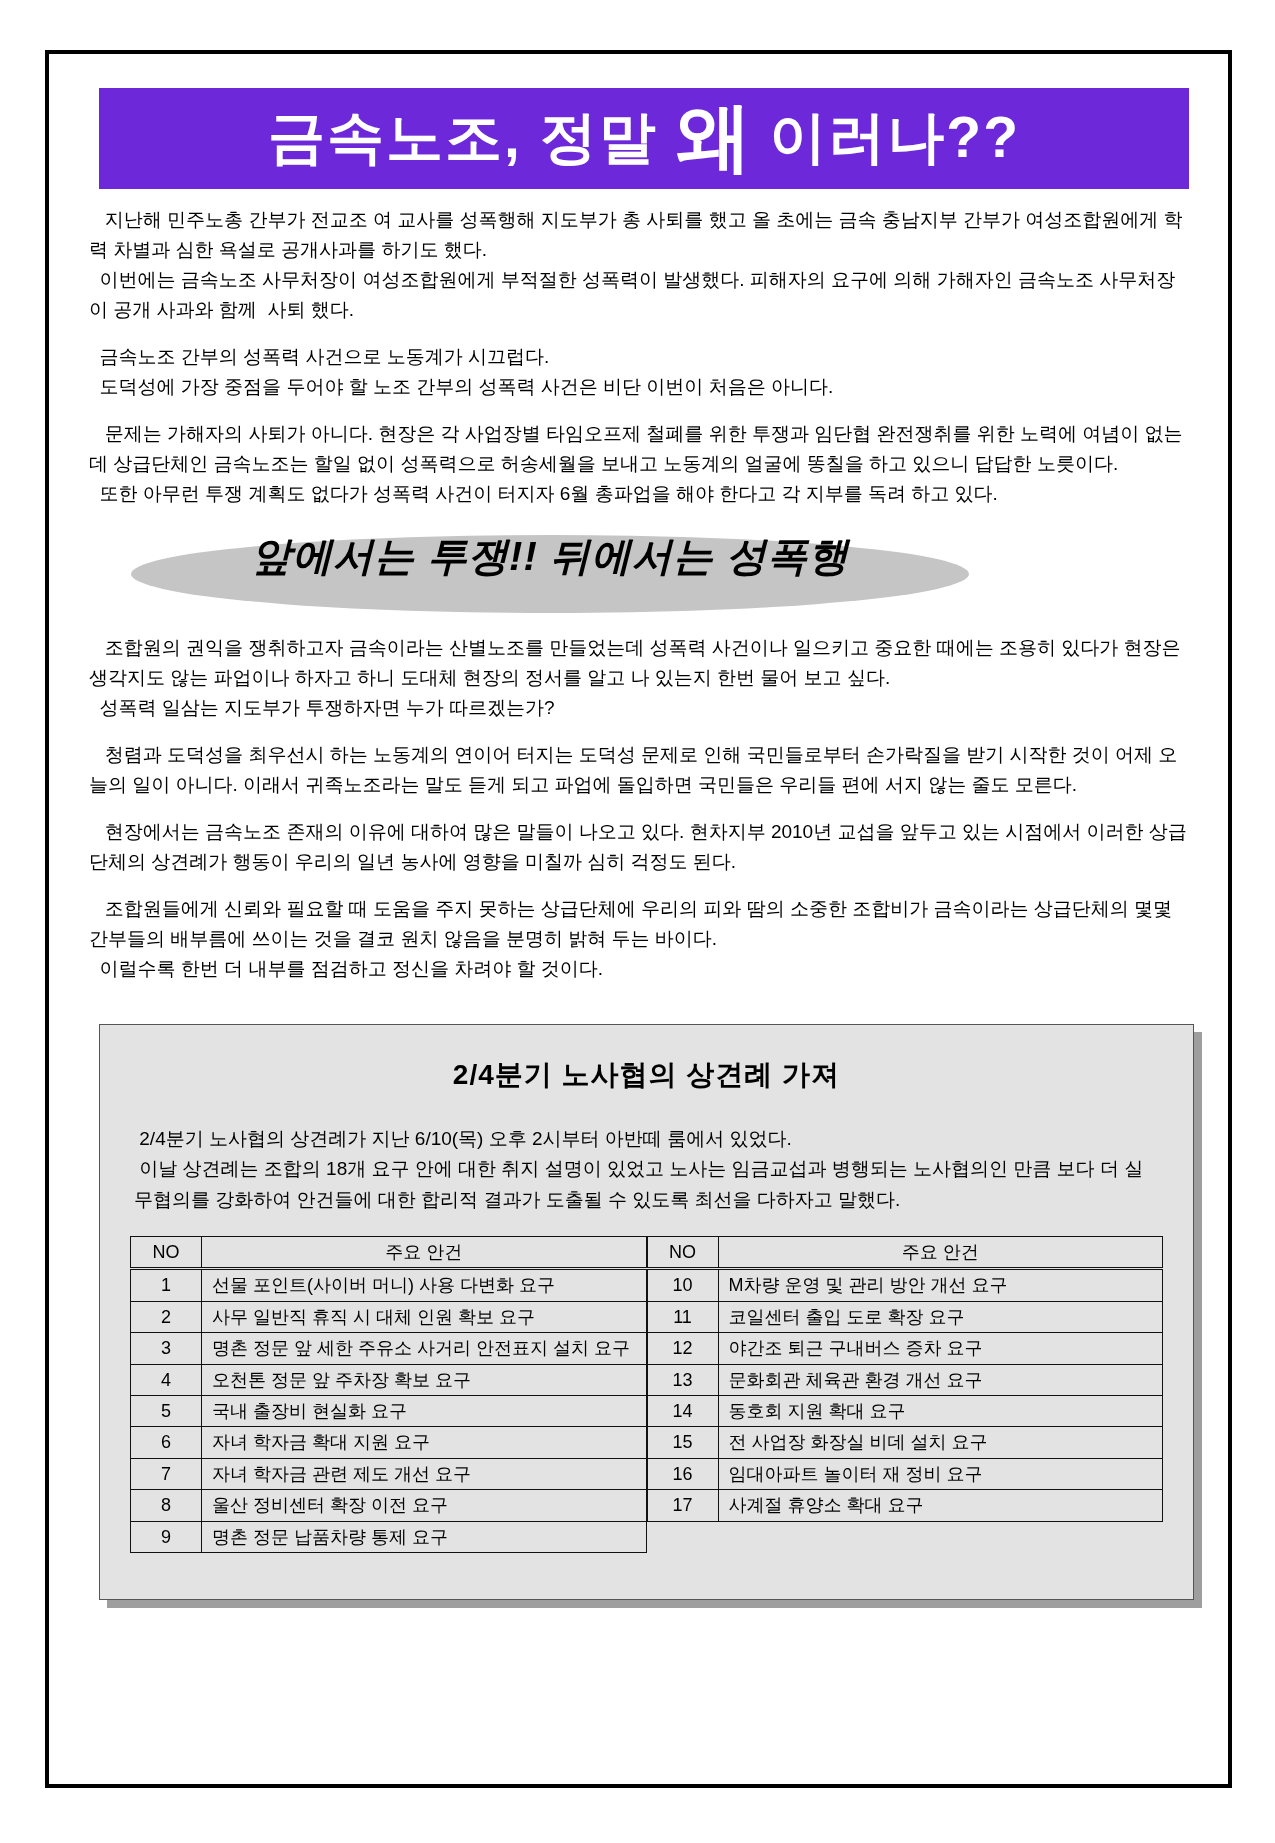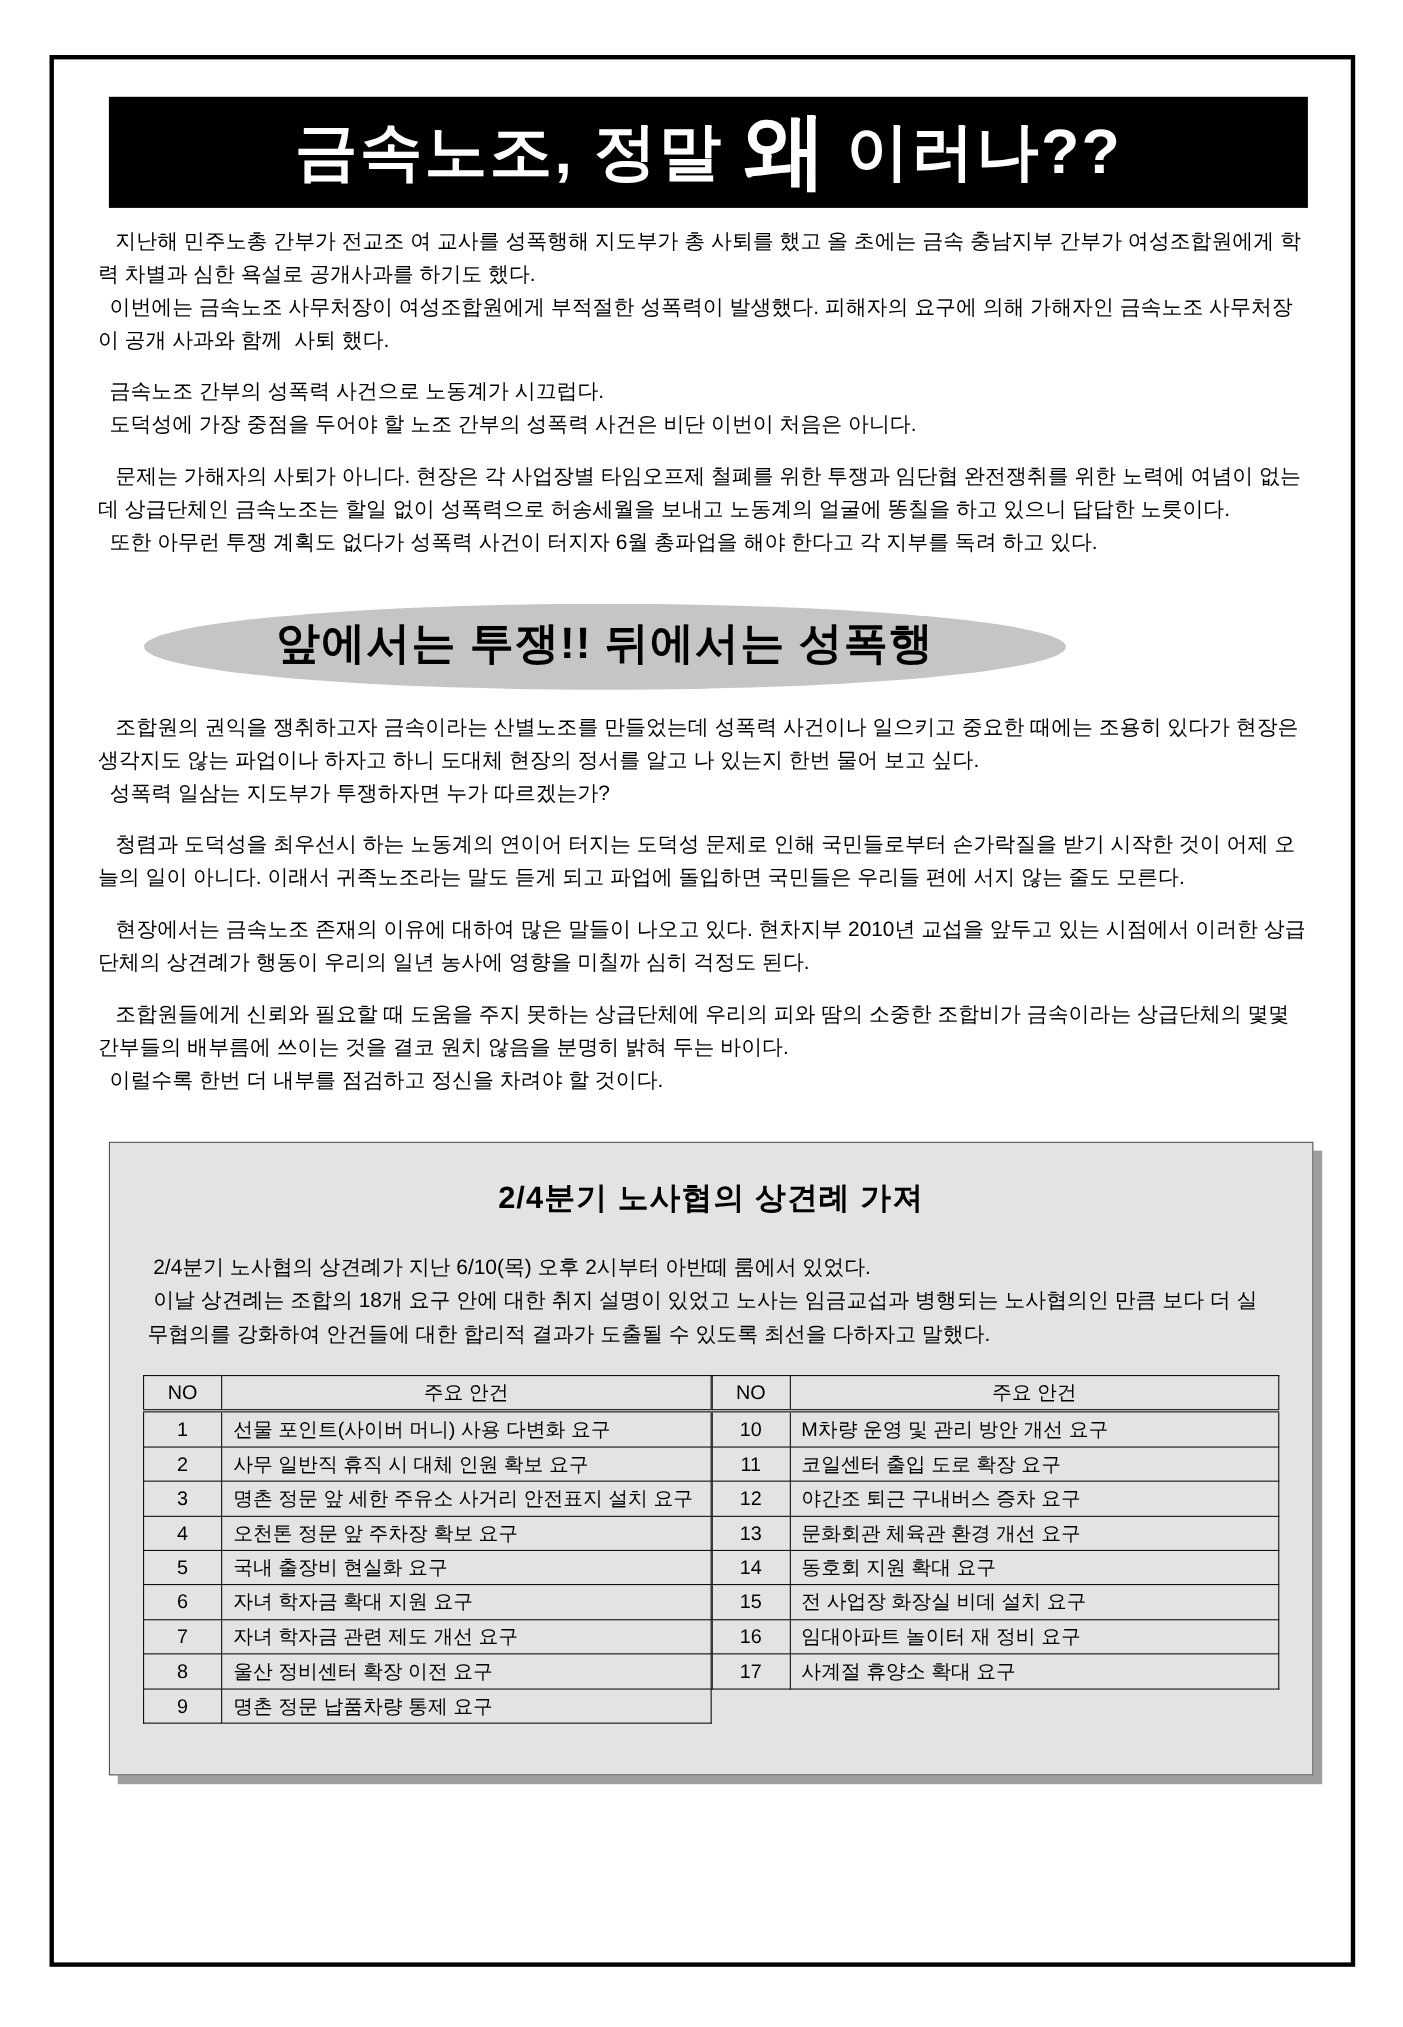--- a/index.html
+++ b/index.html
@@ -18,21 +18,21 @@
     height:1738px;
     border:4px solid #000;
     box-sizing:border-box;
     background:#fff;
     overflow:hidden;
   }
   .banner{
     margin:34px 0 0 50px;
     width:1090px;
     height:101px;
-    background:#000000;
+    background:#6d28d9;
     display:flex;
     align-items:center;
     justify-content:center;
     white-space:pre;
     text-align:right;
   }
   .banner .t{
     color:#ffffff;
     font-weight:bold;
     font-size:57px;
@@ -46,28 +46,29 @@
     padding:16px 34px 0 40px;
     font-size:19px;
     line-height:1.58;
   }
   .para{
     white-space:pre-wrap;
     margin:0 0 17px 0;
   }
   .para.tight{margin-bottom:15px;}
   .ellipse-wrap{
-    margin:40px 0 20px 42px;
+    margin:26px 0 20px 42px;
     width:838px;
     height:78px;
     background:#c5c5c5;
     border-radius:50%;
     display:flex;
-    align-items:flex-end;
+    align-items:flex-start;
     justify-content:center;
+    font-style:italic;
   }
   .ellipse-wrap .headline{
     font-size:40px;
     font-weight:bold;
     letter-spacing:1px;
     transform:translateY(-10px);
     white-space:nowrap;
   }
   .agenda-box{
     margin:40px 0 0 10px;

